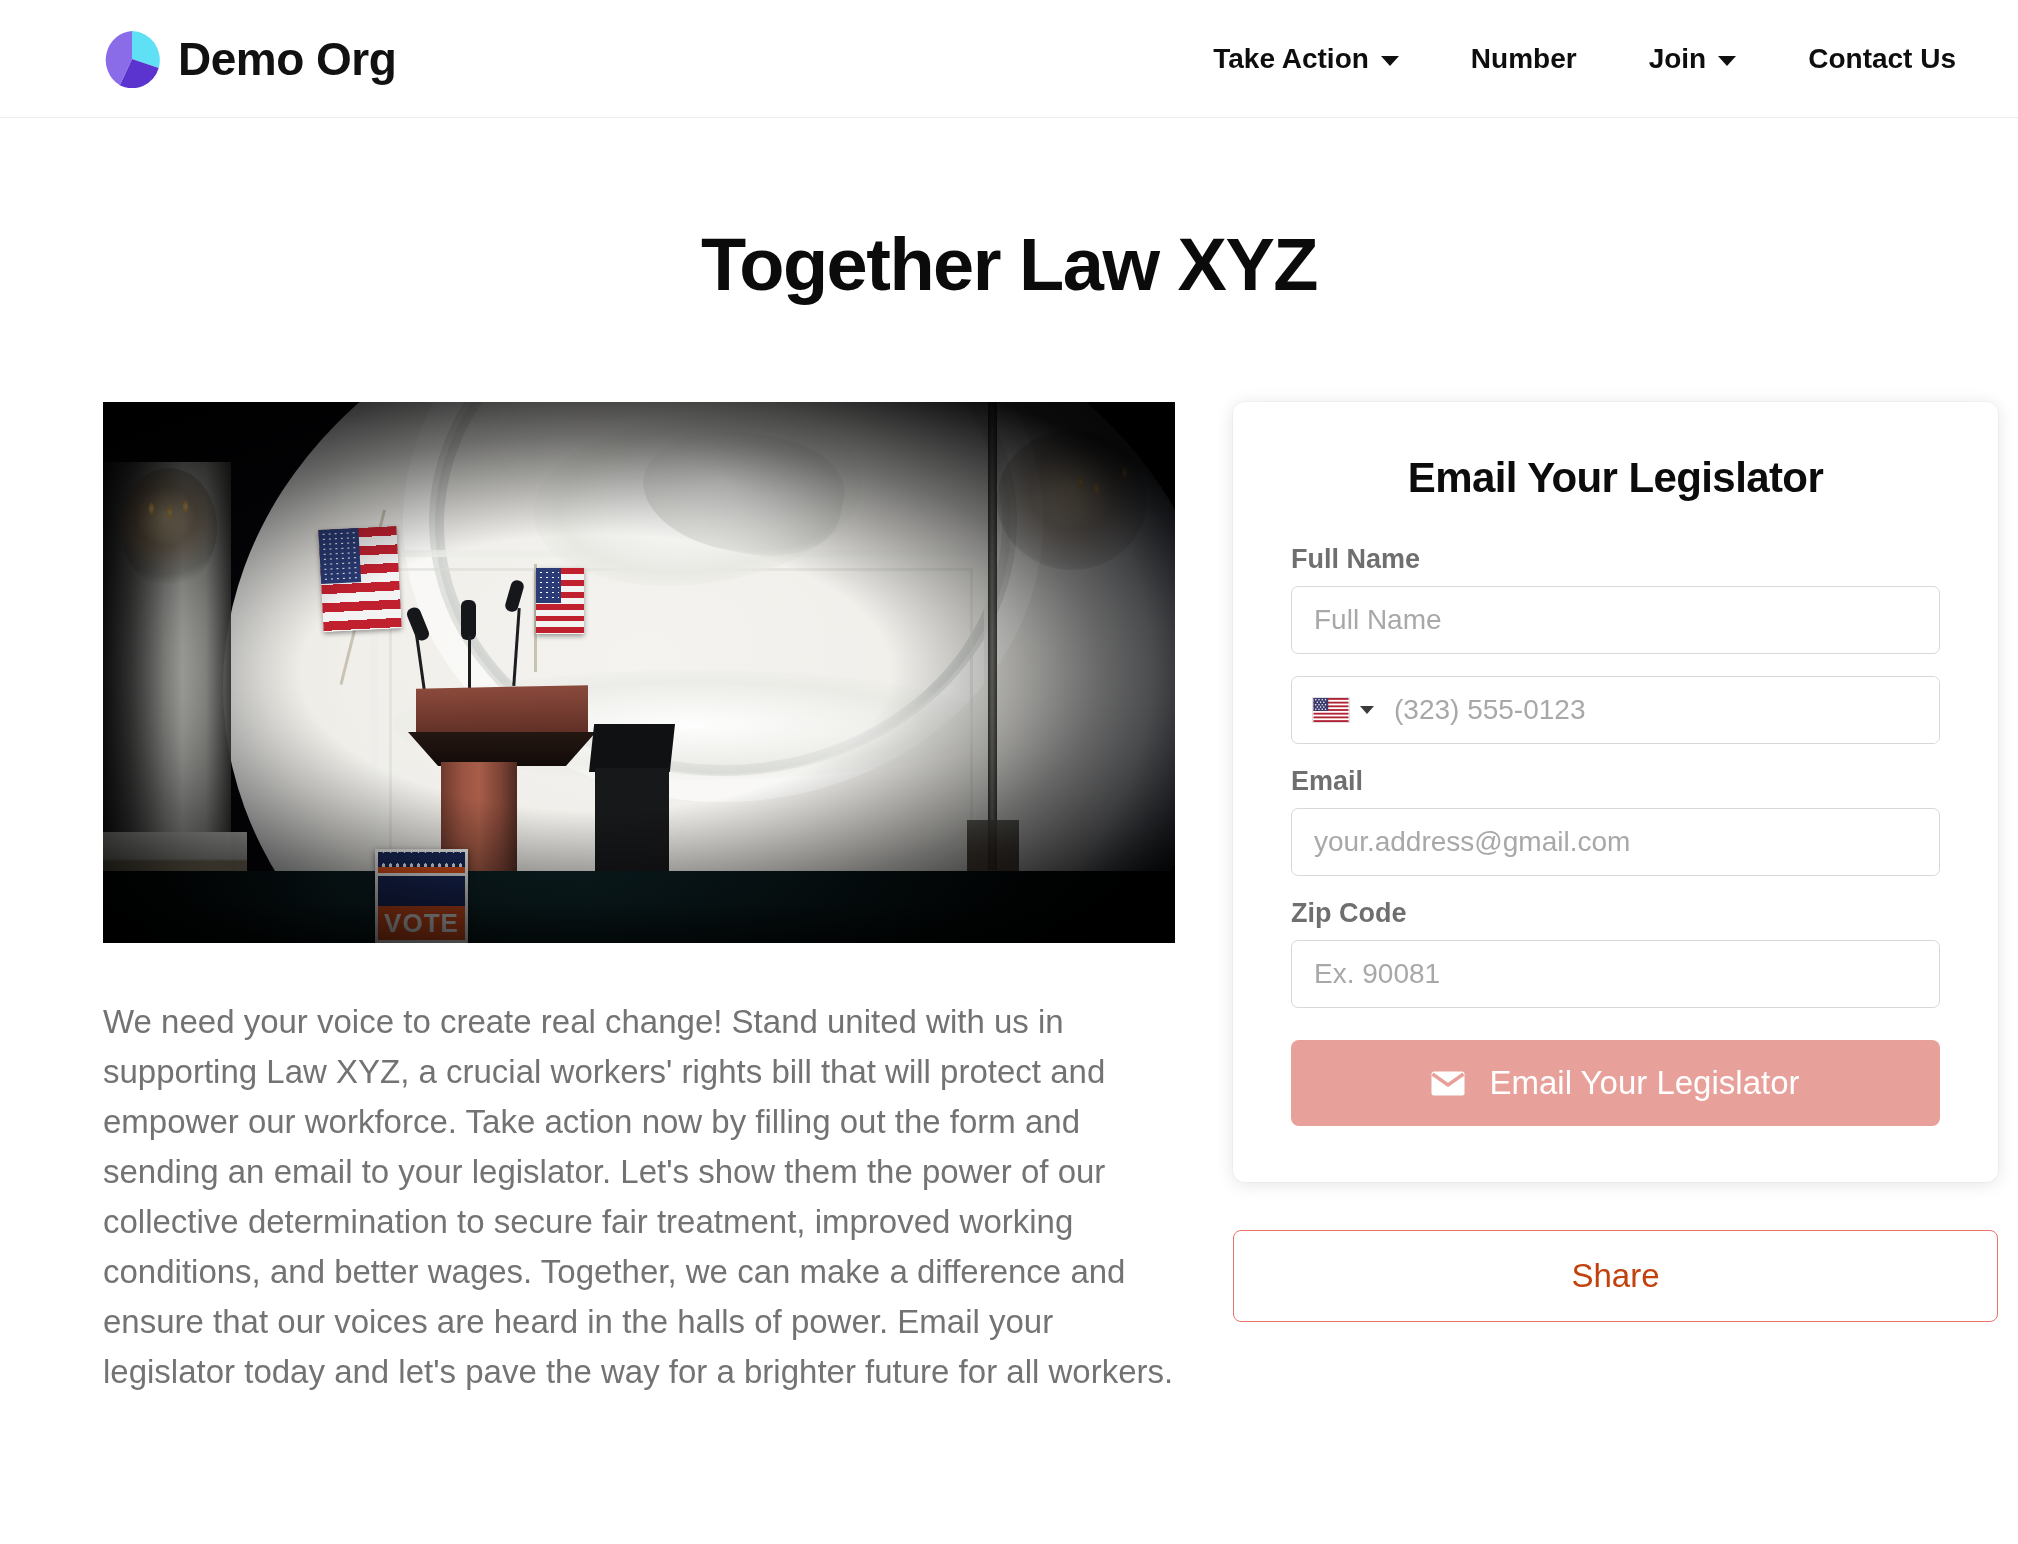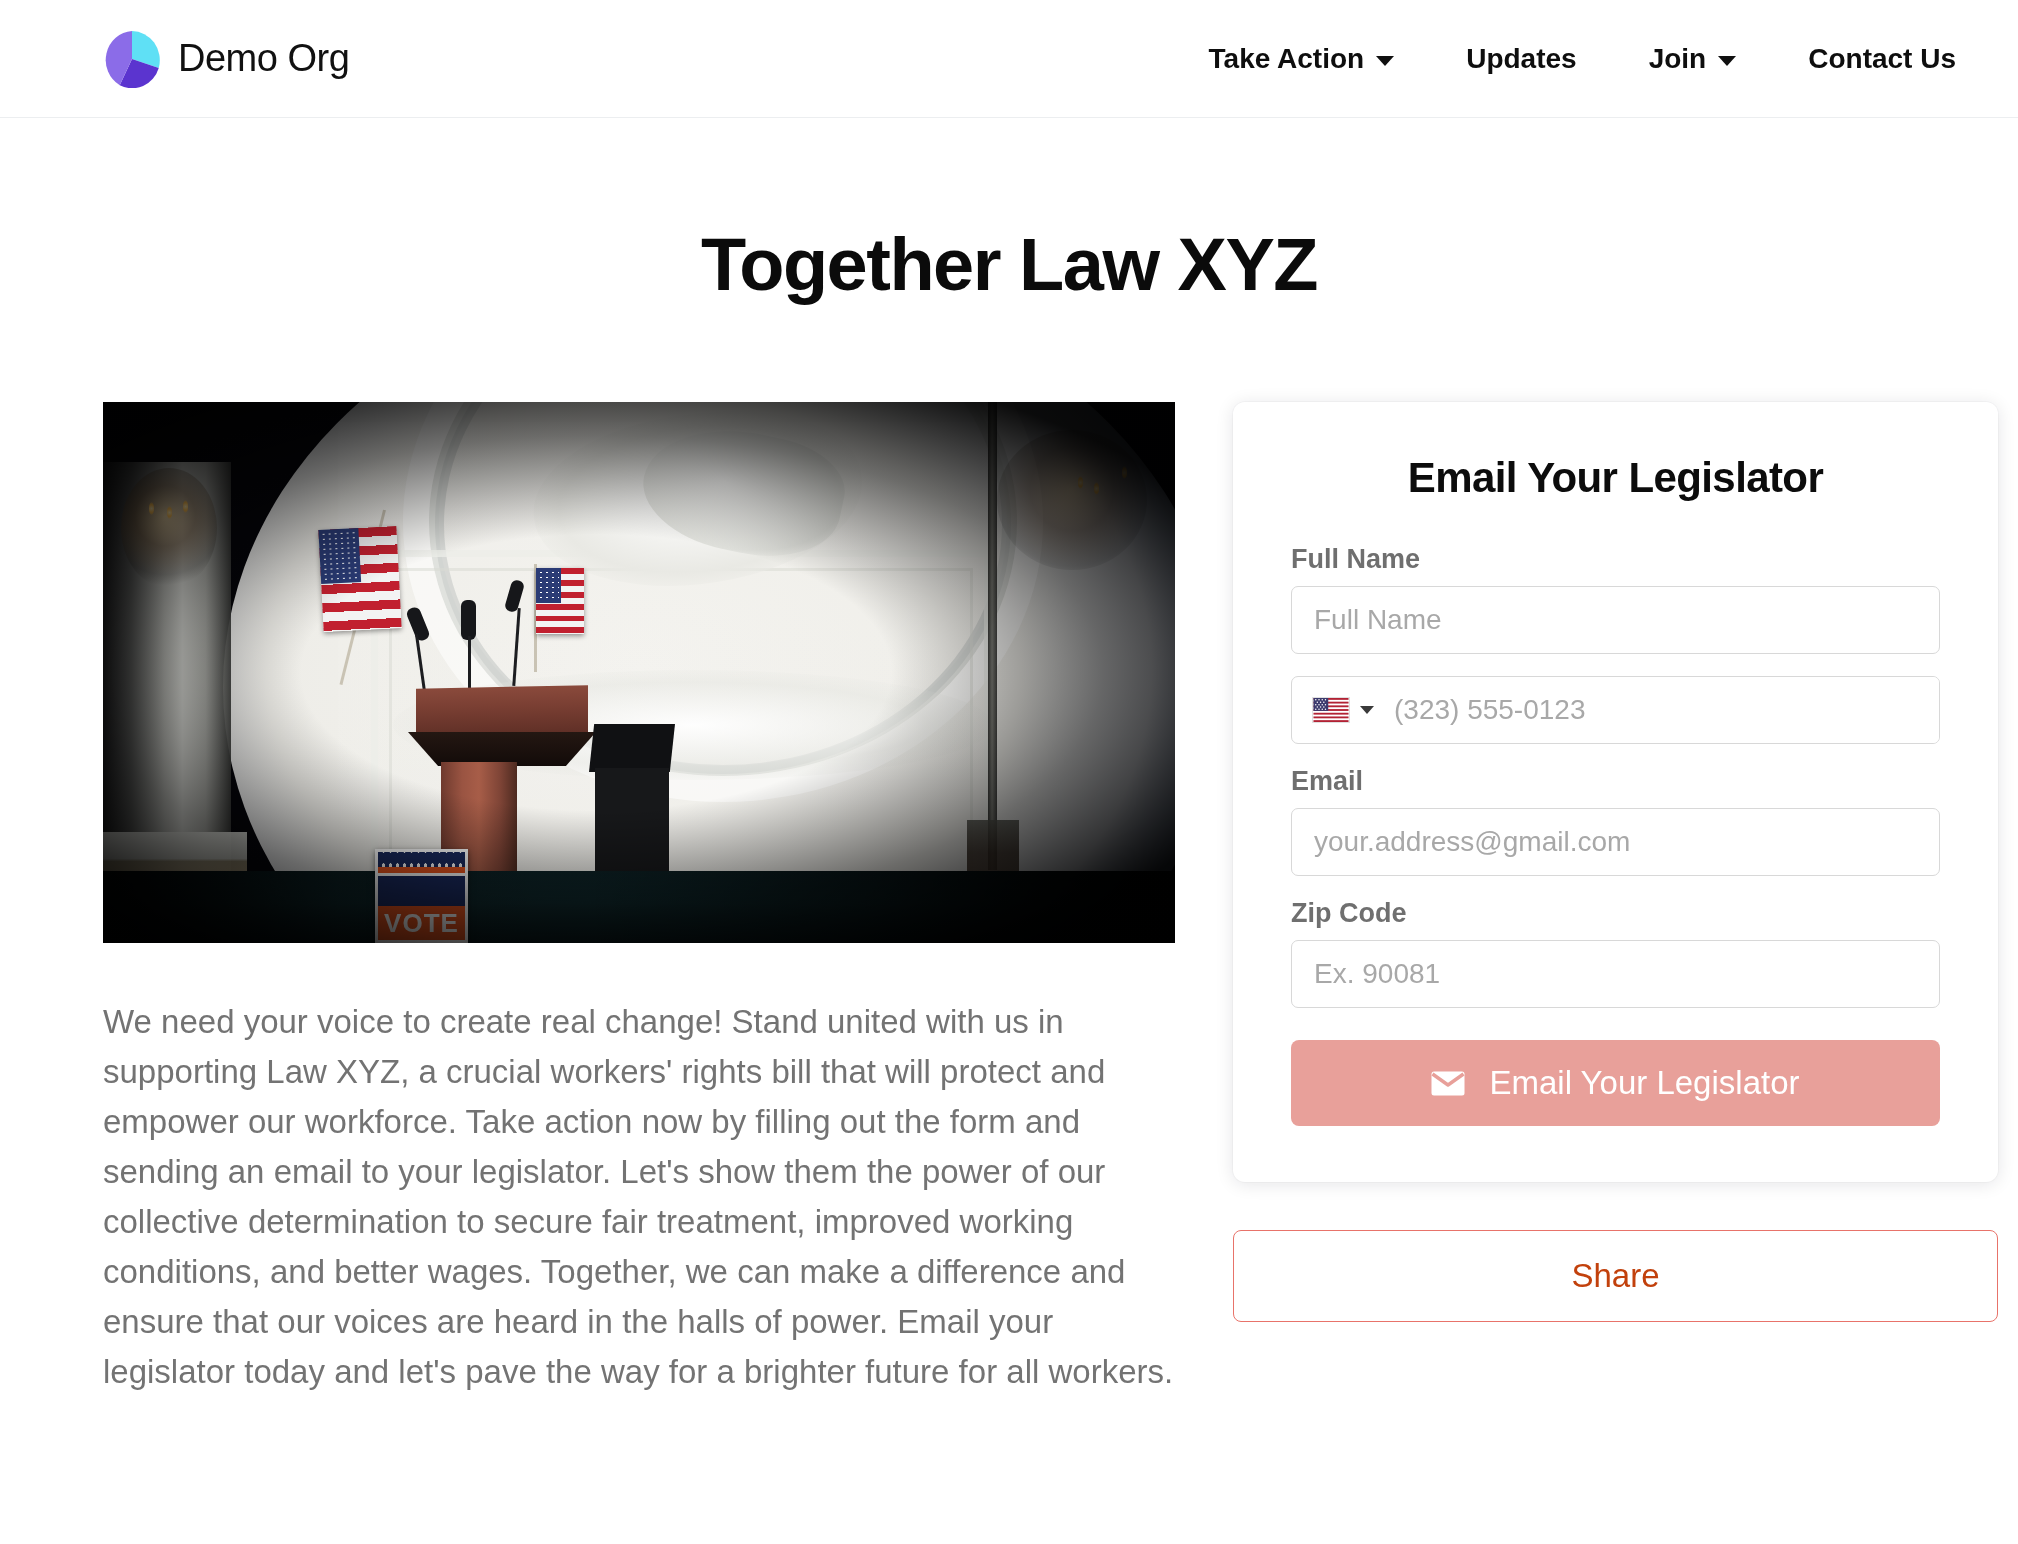--- a/index.html
+++ b/index.html
@@ -32,22 +32,22 @@
   }
 
   .brand-logo {
     width: 56px;
     height: 58px;
     display: block;
     flex: 0 0 auto;
   }
 
   .brand-name {
-    font-size: 38px;
-    font-weight: normal;
+    font-size: 46px;
+    font-weight: bold;
     color: #111111;
     letter-spacing: -0.5px;
     white-space: nowrap;
   }
 
   .main-nav {
     display: flex;
     align-items: center;
     gap: 0px;
   }
@@ -429,21 +429,21 @@
     </svg>
     <span class="brand-name">Demo Org</span>
   </a>
 
   <nav class="main-nav">
     <a class="nav-item" href="#">
       <span>Take Action</span>
       <span class="caret"></span>
     </a>
     <a class="nav-item" href="#">
-      <span>Updates</span>
+      <span>Number</span>
     </a>
     <a class="nav-item" href="#">
       <span>Join</span>
       <span class="caret"></span>
     </a>
     <a class="nav-item" href="#">
       <span>Contact Us</span>
     </a>
   </nav>
 </header>

